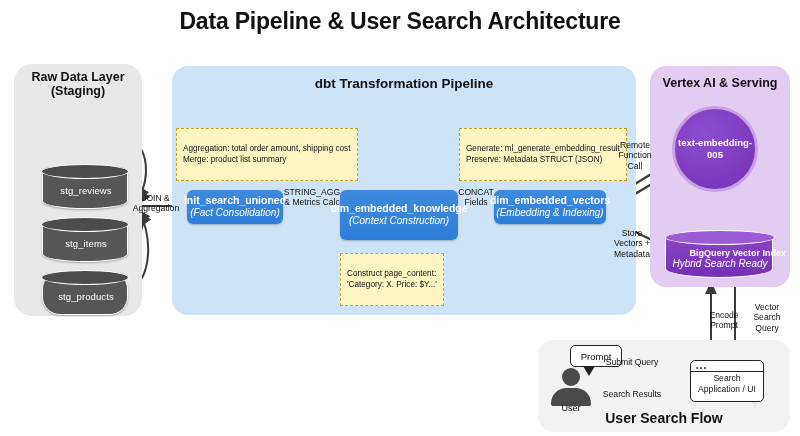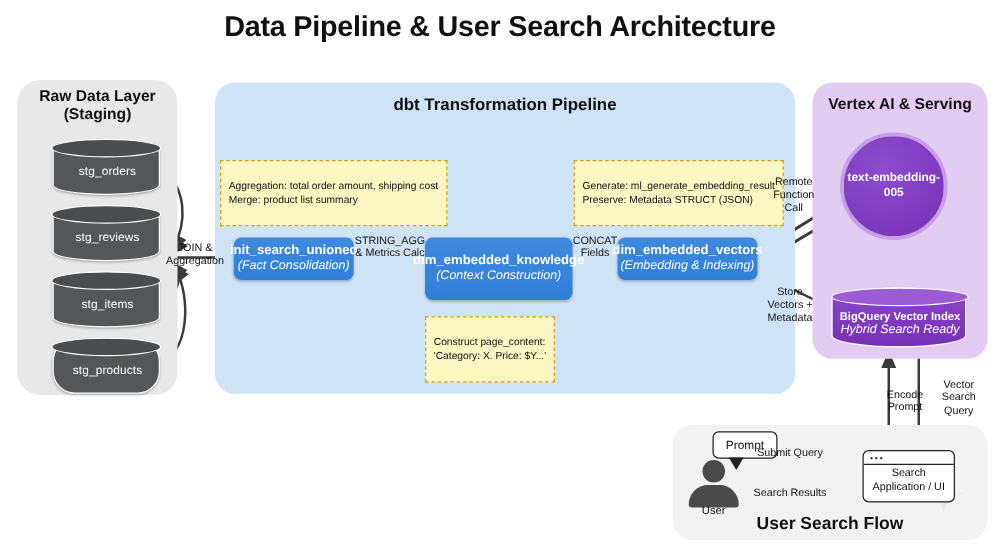--- a/index.html
+++ b/index.html
@@ -122,21 +122,21 @@
     background:linear-gradient(180deg,#8a48c6 0%,#7530b5 100%);
     border-radius:50%/20% 20% 20% 20%;
     border:1.5px solid #ffffff;
   }
   #bq-cyl .cap{
     position:absolute;left:-1.5px;top:-1.5px;width:108px;height:13px;
     border:1.5px solid #ffffff;border-radius:50%;
     background:#9a5bd4;box-sizing:content-box;
   }
   #bq-cyl .bq-t1{
-    position:absolute;left:0;top:17px;width:108px;text-align:center;
+    position:absolute;left:12px;top:17px;width:108px;text-align:right;
     font-size:9px;font-weight:bold;color:#fff;white-space:nowrap;
   }
   #bq-cyl .bq-t2{
     position:absolute;left:0;top:27px;width:108px;text-align:center;
     font-size:10px;font-style:italic;color:#fff;white-space:nowrap;
   }
 
   
   .edge-label{
     font-size:8.6px;line-height:1.22;color:#111;text-align:center;white-space:nowrap;
@@ -241,24 +241,20 @@
     <line x1="687" y1="389" x2="594" y2="389" stroke="#222" stroke-width="2" marker-end="url(#ah-thin)"></line>
   </svg>
 
   <div class="abs panel" id="panel-raw">
     <div class="panel-title">
       <span>Raw Data Layer</span><br>
       <span>(Staging)</span>
     </div>
   </div>
 
-  <div class="abs cyl" id="cyl-0">
-    <div class="cap"></div>
-    <div class="cyl-label">stg_orders</div>
-  </div>
   <div class="abs cyl" id="cyl-1">
     <div class="cap"></div>
     <div class="cyl-label">stg_reviews</div>
   </div>
   <div class="abs cyl" id="cyl-2">
     <div class="cap"></div>
     <div class="cyl-label">stg_items</div>
   </div>
   <div class="abs cyl" id="cyl-3">
     <div class="cap"></div>

